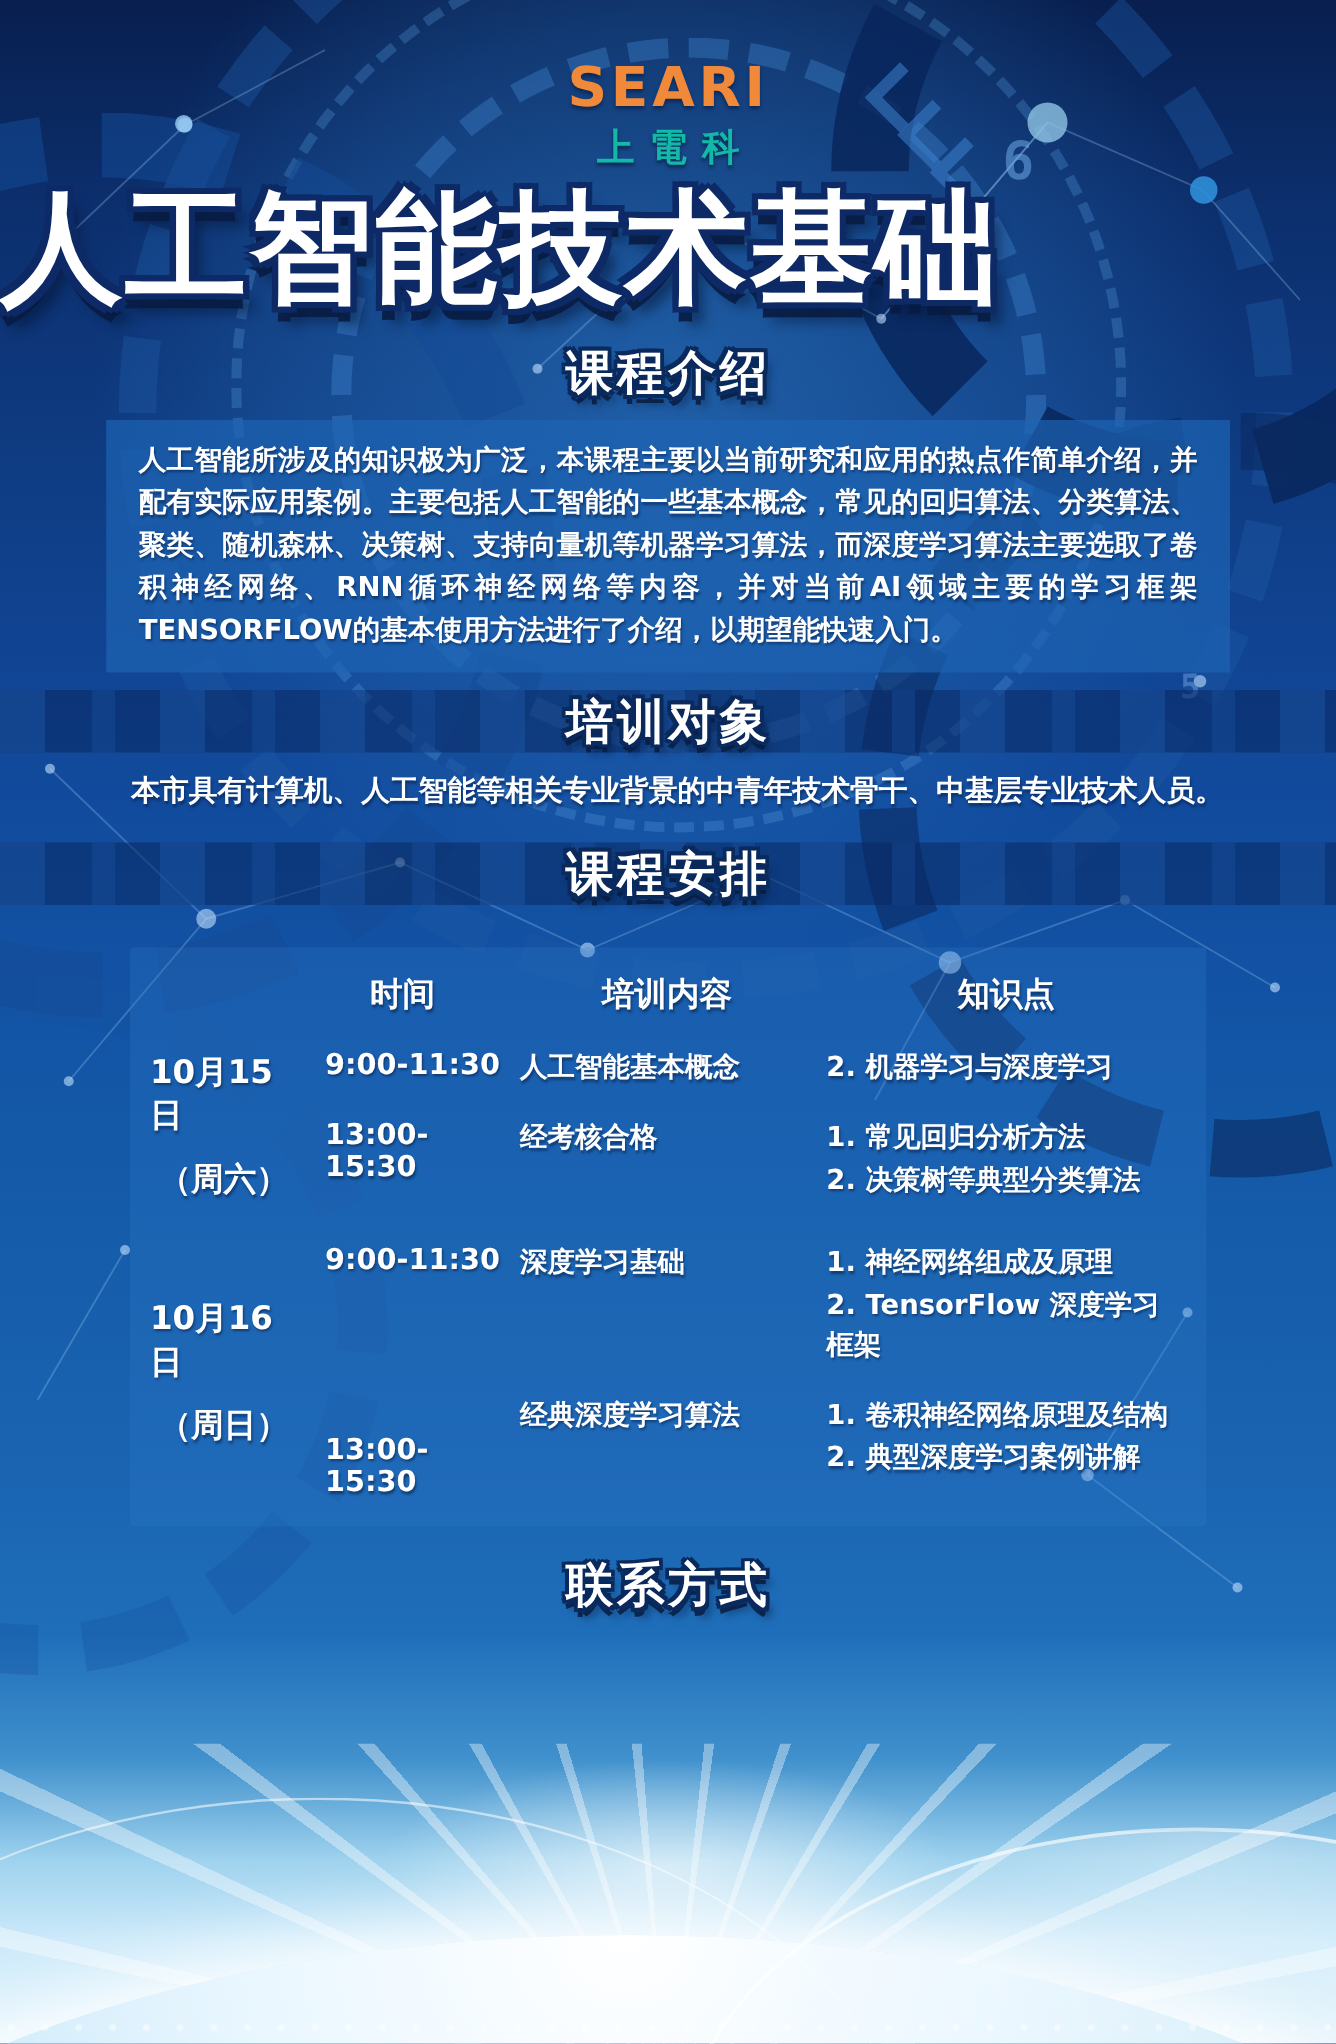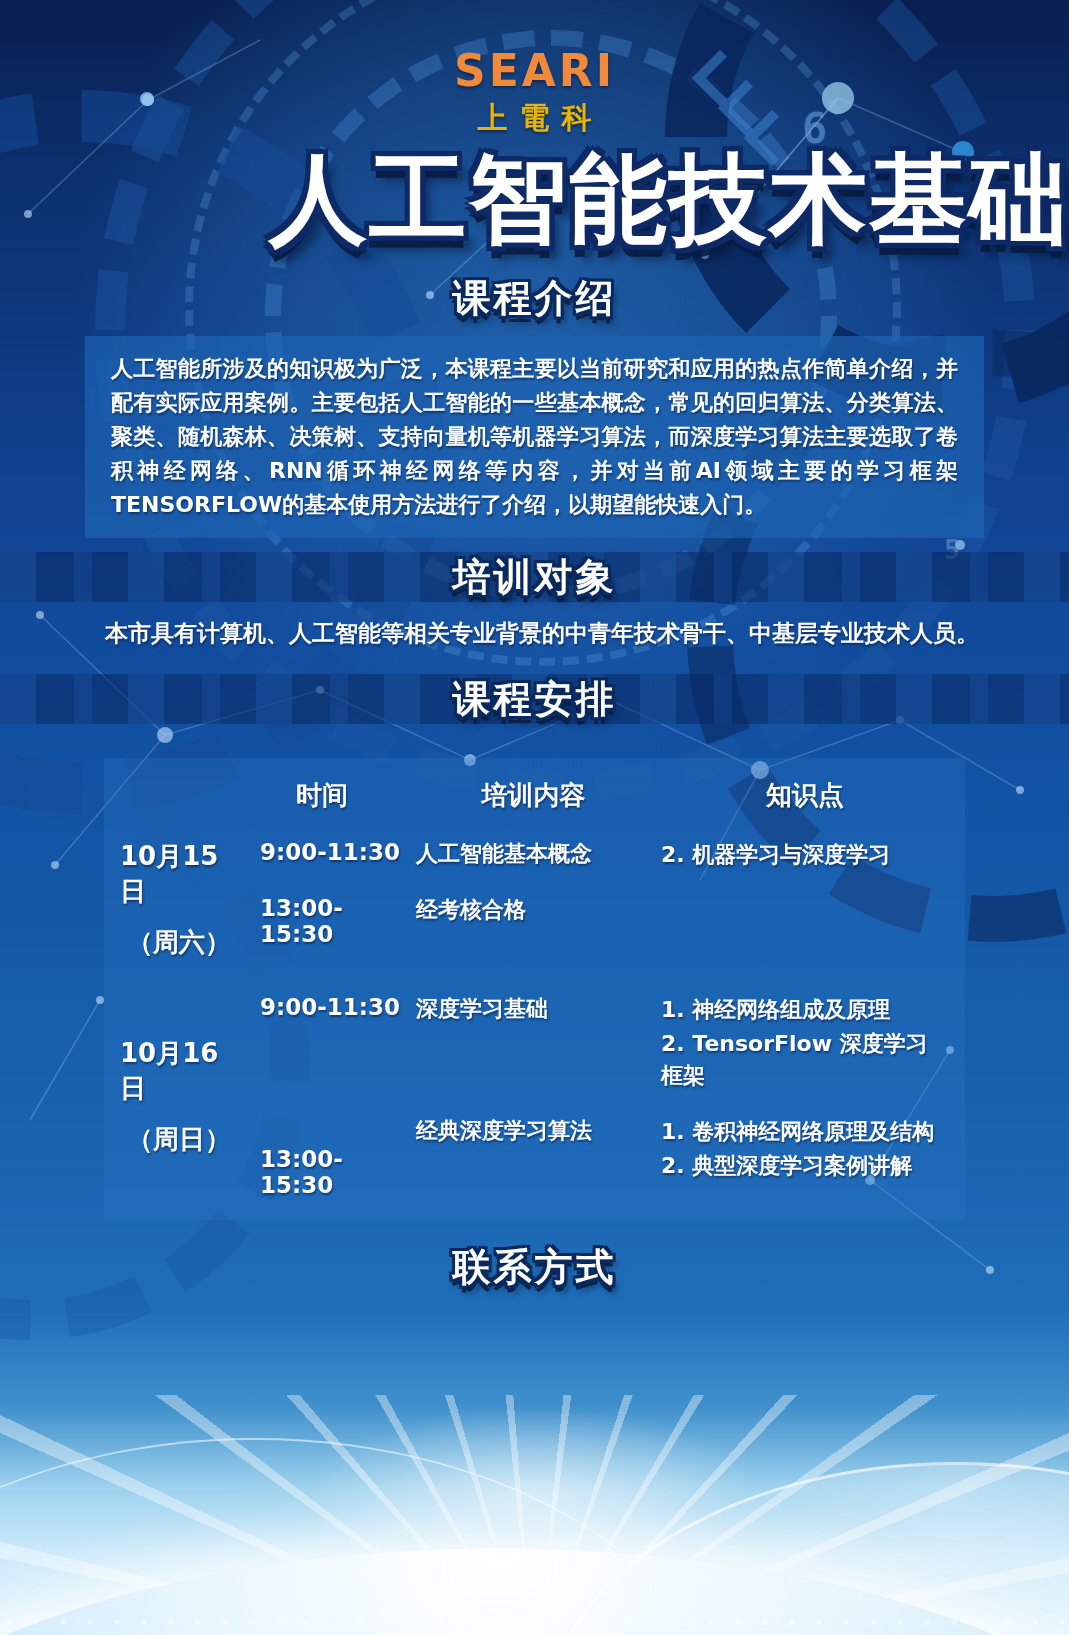--- a/index.html
+++ b/index.html
@@ -46,23 +46,23 @@
     border-top:2px solid rgba(255,255,255,.55);}
   .sparkles{position:absolute;left:0;right:0;bottom:4px;height:18px;z-index:2;opacity:.55;
     background-image:radial-gradient(circle at 9px 9px, rgba(255,255,255,.9) 0 2.2px, rgba(255,255,255,0) 3.2px);
     background-size:27px 18px;}
   svg.net{position:absolute;inset:0;z-index:0;}
   
   .content{position:relative;z-index:2;padding-top:48px;}
   .logo{text-align:center;}
   .logo-en{font-size:44px;font-weight:900;letter-spacing:3px;color:#F0893A;line-height:1.05;
     text-shadow:0 2px 3px rgba(6,24,60,.6);}
-  .logo-cn{margin-top:4px;font-size:30px;font-weight:700;color:#eab308;letter-spacing:12px;padding-left:12px;
+  .logo-cn{margin-top:4px;font-size:30px;font-weight:700;color:#14b8a6;letter-spacing:12px;padding-left:12px;
     text-shadow:0 2px 3px rgba(6,24,60,.7);}
-  .main-title{margin:8px 0 0;text-align:right;font-size:98px;line-height:1.08;font-weight:900;letter-spacing:2px;color:#fff;
+  .main-title{margin:8px 0 0;text-align:left;font-size:98px;line-height:1.08;font-weight:900;letter-spacing:2px;color:#fff;
     text-shadow:-5px -5px 0 #0d2a66,5px -5px 0 #0d2a66,-5px 5px 0 #0d2a66,5px 5px 0 #0d2a66,-5px 0 0 #0d2a66,5px 0 0 #0d2a66,0 -5px 0 #0d2a66,0 5px 0 #0d2a66,0 12px 0 rgba(8,28,66,.9),8px 14px 10px rgba(4,18,48,.6);}
   .sec-heading{margin:0;text-align:center;font-size:38px;font-weight:900;letter-spacing:3px;color:#fff;
     text-shadow:-3px -3px 0 #0a2a5e,3px -3px 0 #0a2a5e,-3px 3px 0 #0a2a5e,3px 3px 0 #0a2a5e,-3px 0 0 #0a2a5e,3px 0 0 #0a2a5e,0 -3px 0 #0a2a5e,0 3px 0 #0a2a5e,0 7px 0 rgba(8,28,64,.85),4px 8px 7px rgba(4,16,44,.55);}
   .h-intro{margin-top:20px;}
   .intro-panel{margin:12px 85px 0;padding:16px 26px;background:rgba(30,100,180,.68);}
   .intro-panel p{margin:0;font-size:22px;line-height:34px;font-weight:700;text-align:justify;
     text-shadow:1px 2px 2px rgba(5,25,60,.55);}
   .band{margin-top:14px;height:50px;display:flex;align-items:center;justify-content:center;
     background:
       repeating-linear-gradient(90deg, rgba(28,88,168,.45) 0 36px, rgba(28,88,168,0) 36px 74px, rgba(28,88,168,.3) 74px 92px, rgba(28,88,168,0) 92px 128px),
@@ -200,20 +200,24 @@
             </div>
             <div class="s-points">
               <div>2. 机器学习与深度学习</div>
             </div>
           </div>
           <div class="session">
             <div class="s-time">13:00-15:30</div>
             <div class="s-content">
               <div>经考核合格</div>
             </div>
+            <div class="s-points">
+              <div>1. 常见回归分析方法</div>
+              <div>2. 决策树等典型分类算法</div>
+            </div>
           </div>
         </div>
       </div>
 
       <div class="t-day t-day2">
         <div class="d-date">
           <div>10月16日</div>
           <div>（周日）</div>
         </div>
         <div class="d-sessions">

